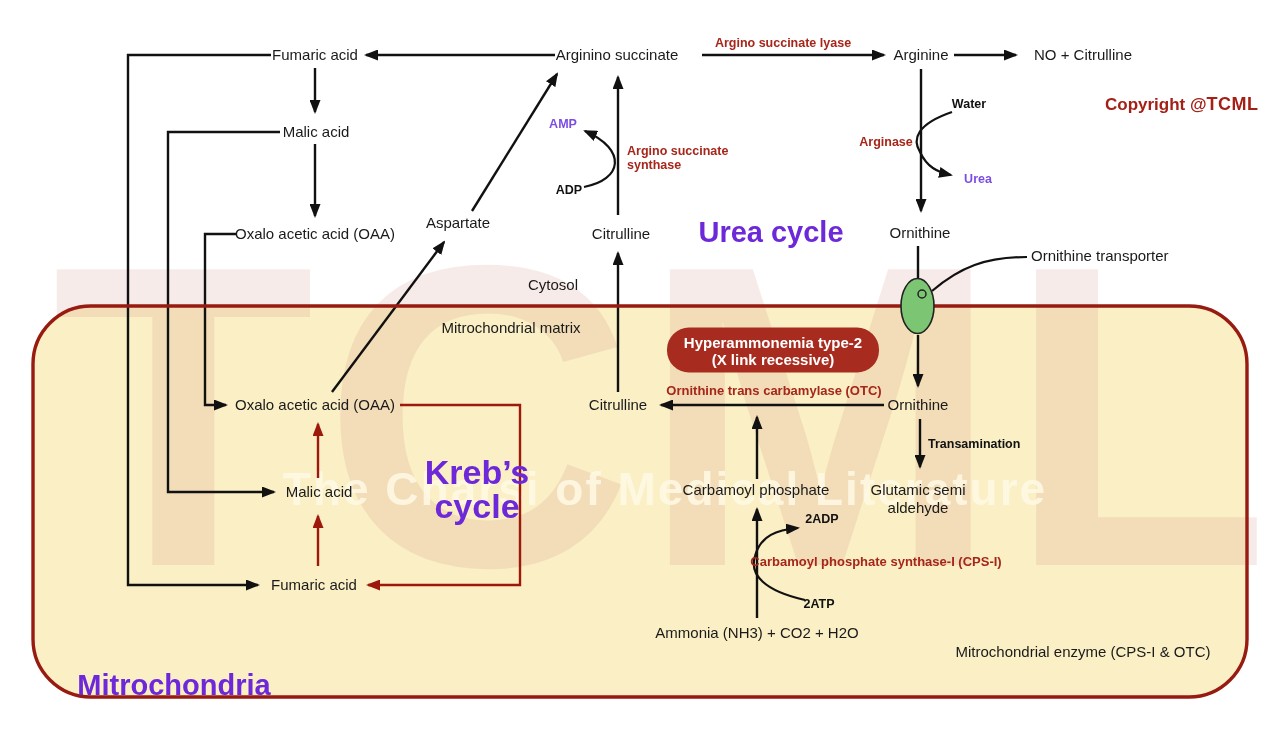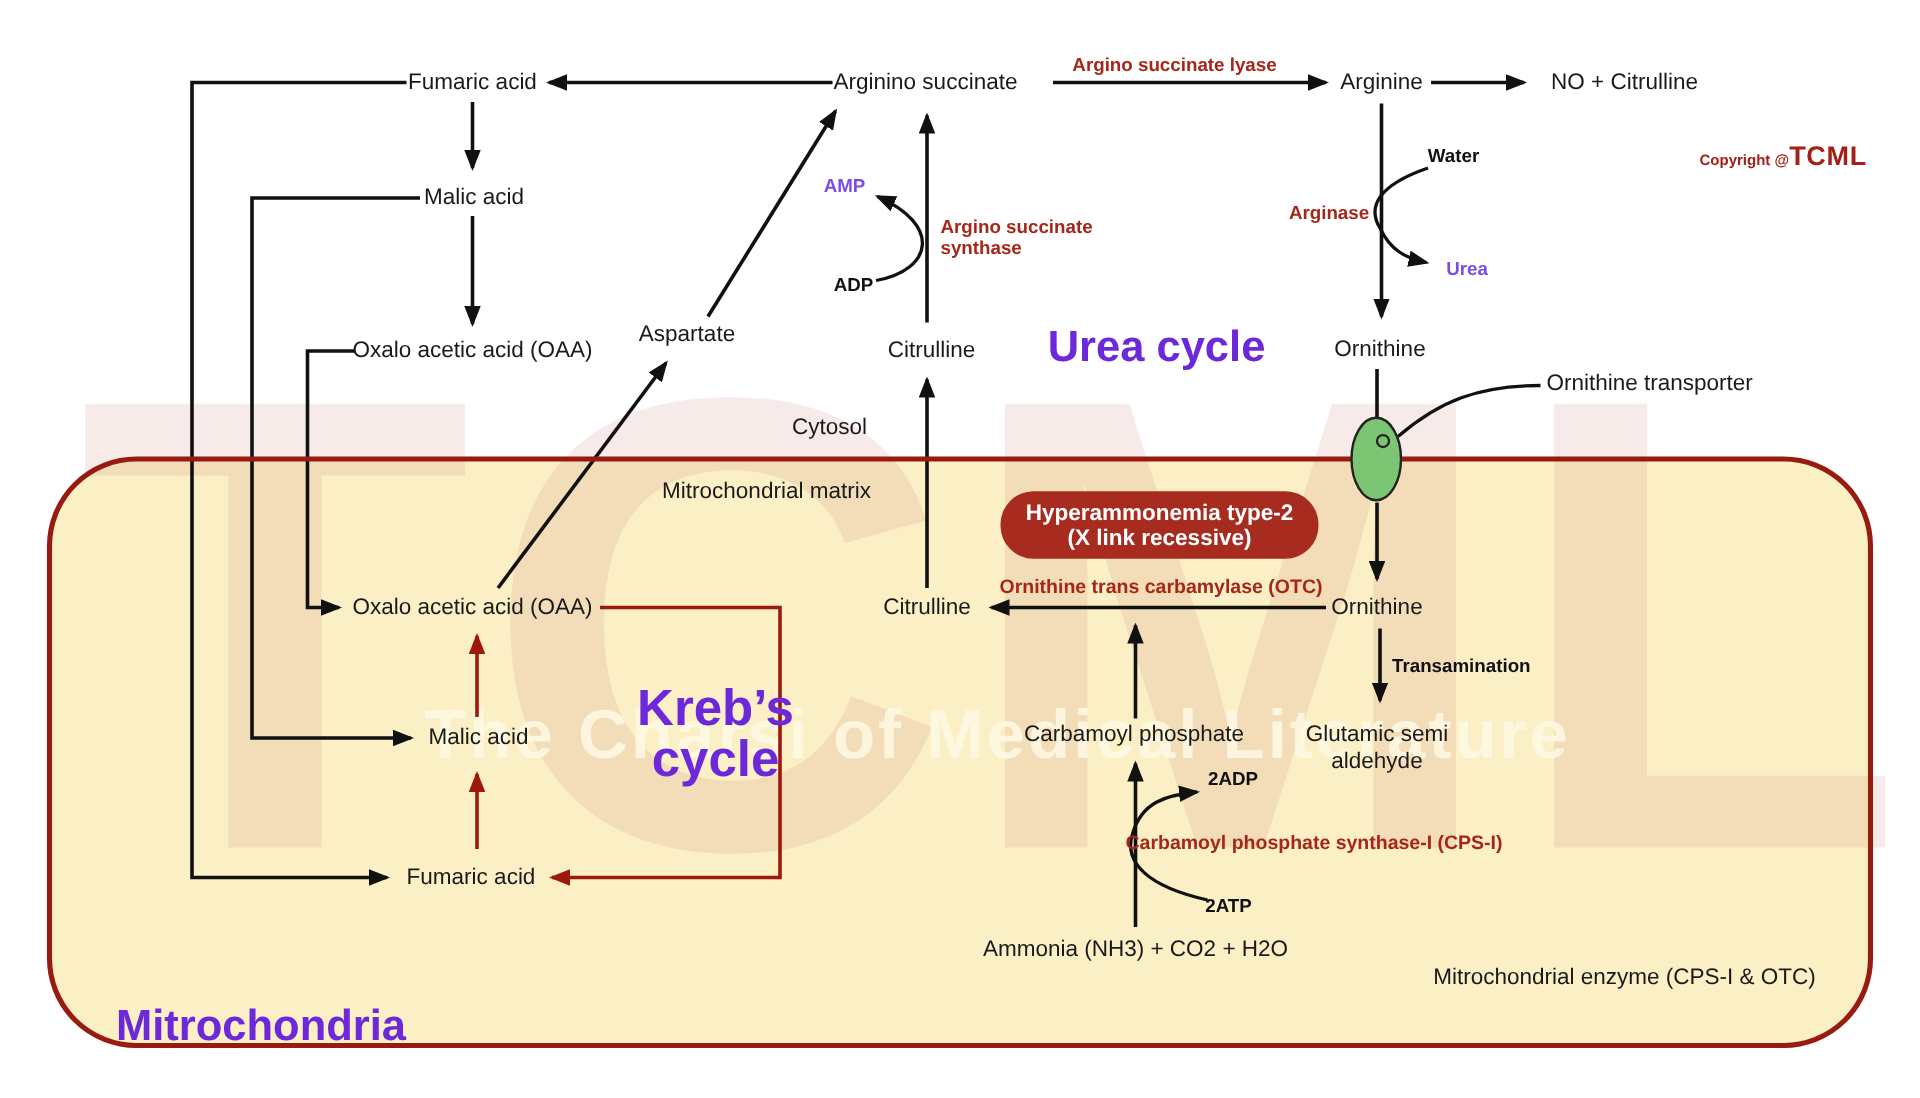--- a/index.html
+++ b/index.html
@@ -26,21 +26,21 @@
     position:absolute;transform:translate(-50%,-50%);
     background:#A72C1F;color:#fff;font-weight:bold;
     border-radius:22px;display:flex;flex-direction:column;
     align-items:center;justify-content:center;
     white-space:nowrap;text-align:center;
   }
   .copyright{
     position:absolute;color:#A41F15;font-weight:bold;white-space:nowrap;
   }
   .copyright .brand{font-size:18px;letter-spacing:0.5px;}
-  .copyright .prefix{font-size:10px;margin-left:28px;}
+  .copyright .prefix{font-size:17px;}
 </style>
 </head>
 <body>
 
 <div id="stage">
 
   <svg class="layer" width="1280" height="732" viewBox="0 0 1280 732">
     <defs>
       <marker id="ab" viewBox="0 0 14 11" refX="12" refY="5.5" markerWidth="14" markerHeight="11" orient="auto" markerUnits="userSpaceOnUse">
         <path d="M0 0 L14 5.5 L0 11 Z" fill="#111"></path>

